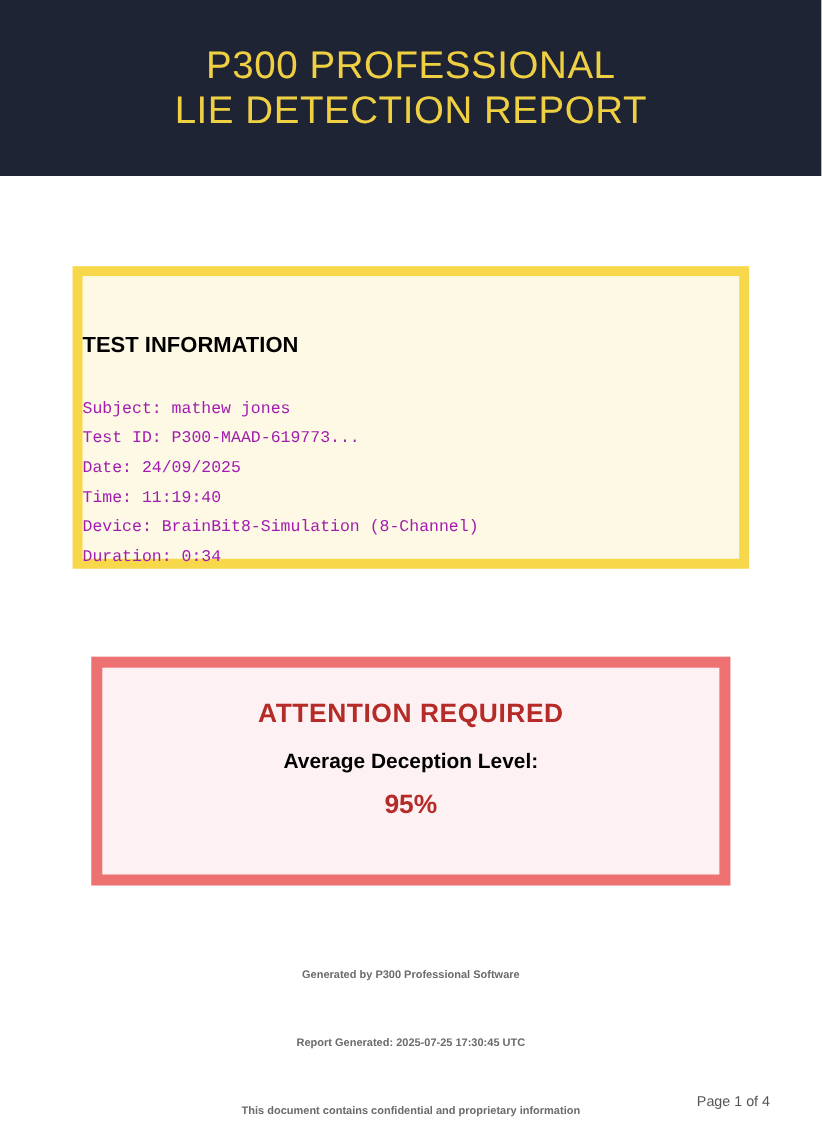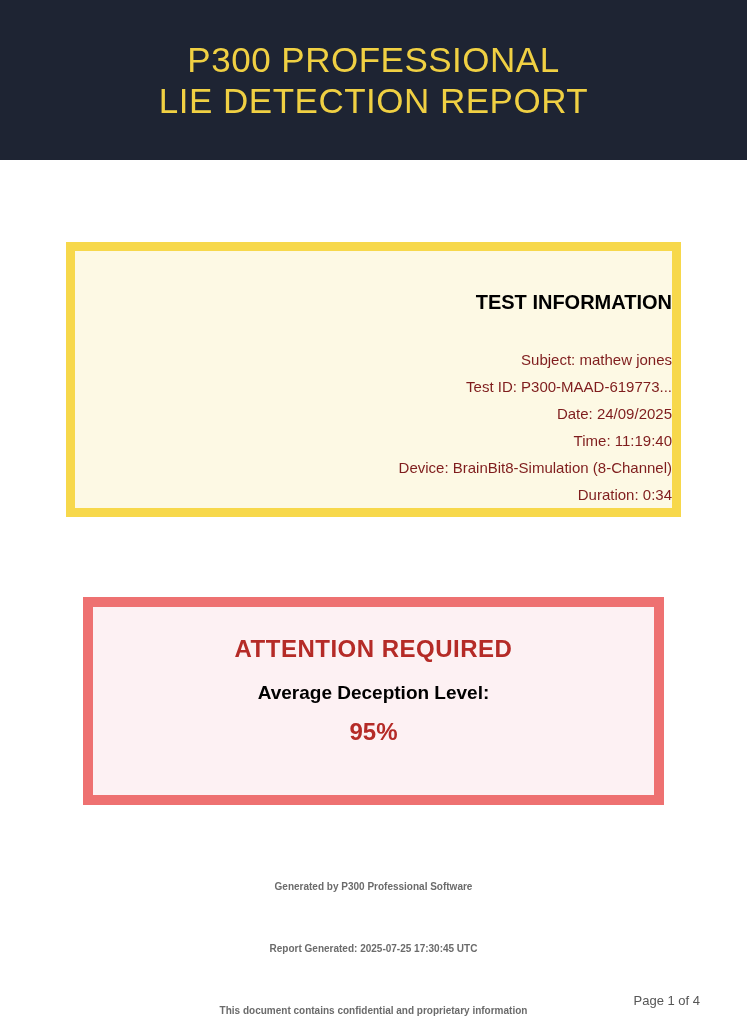--- a/index.html
+++ b/index.html
@@ -39,33 +39,34 @@
     font-weight: bold;
     color: #000000;
   }
   .info-box {
     box-sizing: border-box;
     width: 615px;
     height: 275px;
     margin: 82px auto 0 auto;
     border: 9px solid #f7d84b;
     background: #fdf9e4;
-    text-align: right;
-    padding-top: 40px;
+    text-align: left;
+    padding-top: 52px;
   }
   .info-heading {
     font-size: 20px;
     font-weight: bold;
     color: #000000;
     margin-bottom: 32px;
   }
   .info-line {
     font-size: 15px;
-    color: #7f1d1d;
+    color: #a21caf;
     line-height: 27px;
+    font-family: Liberation Mono, monospace;
   }
   .alert-box {
     box-sizing: border-box;
     width: 581px;
     height: 208px;
     margin: 80px auto 0 auto;
     border: 10px solid #ee7171;
     background: #fdf1f3;
     text-align: center;
     padding-top: 28px;

